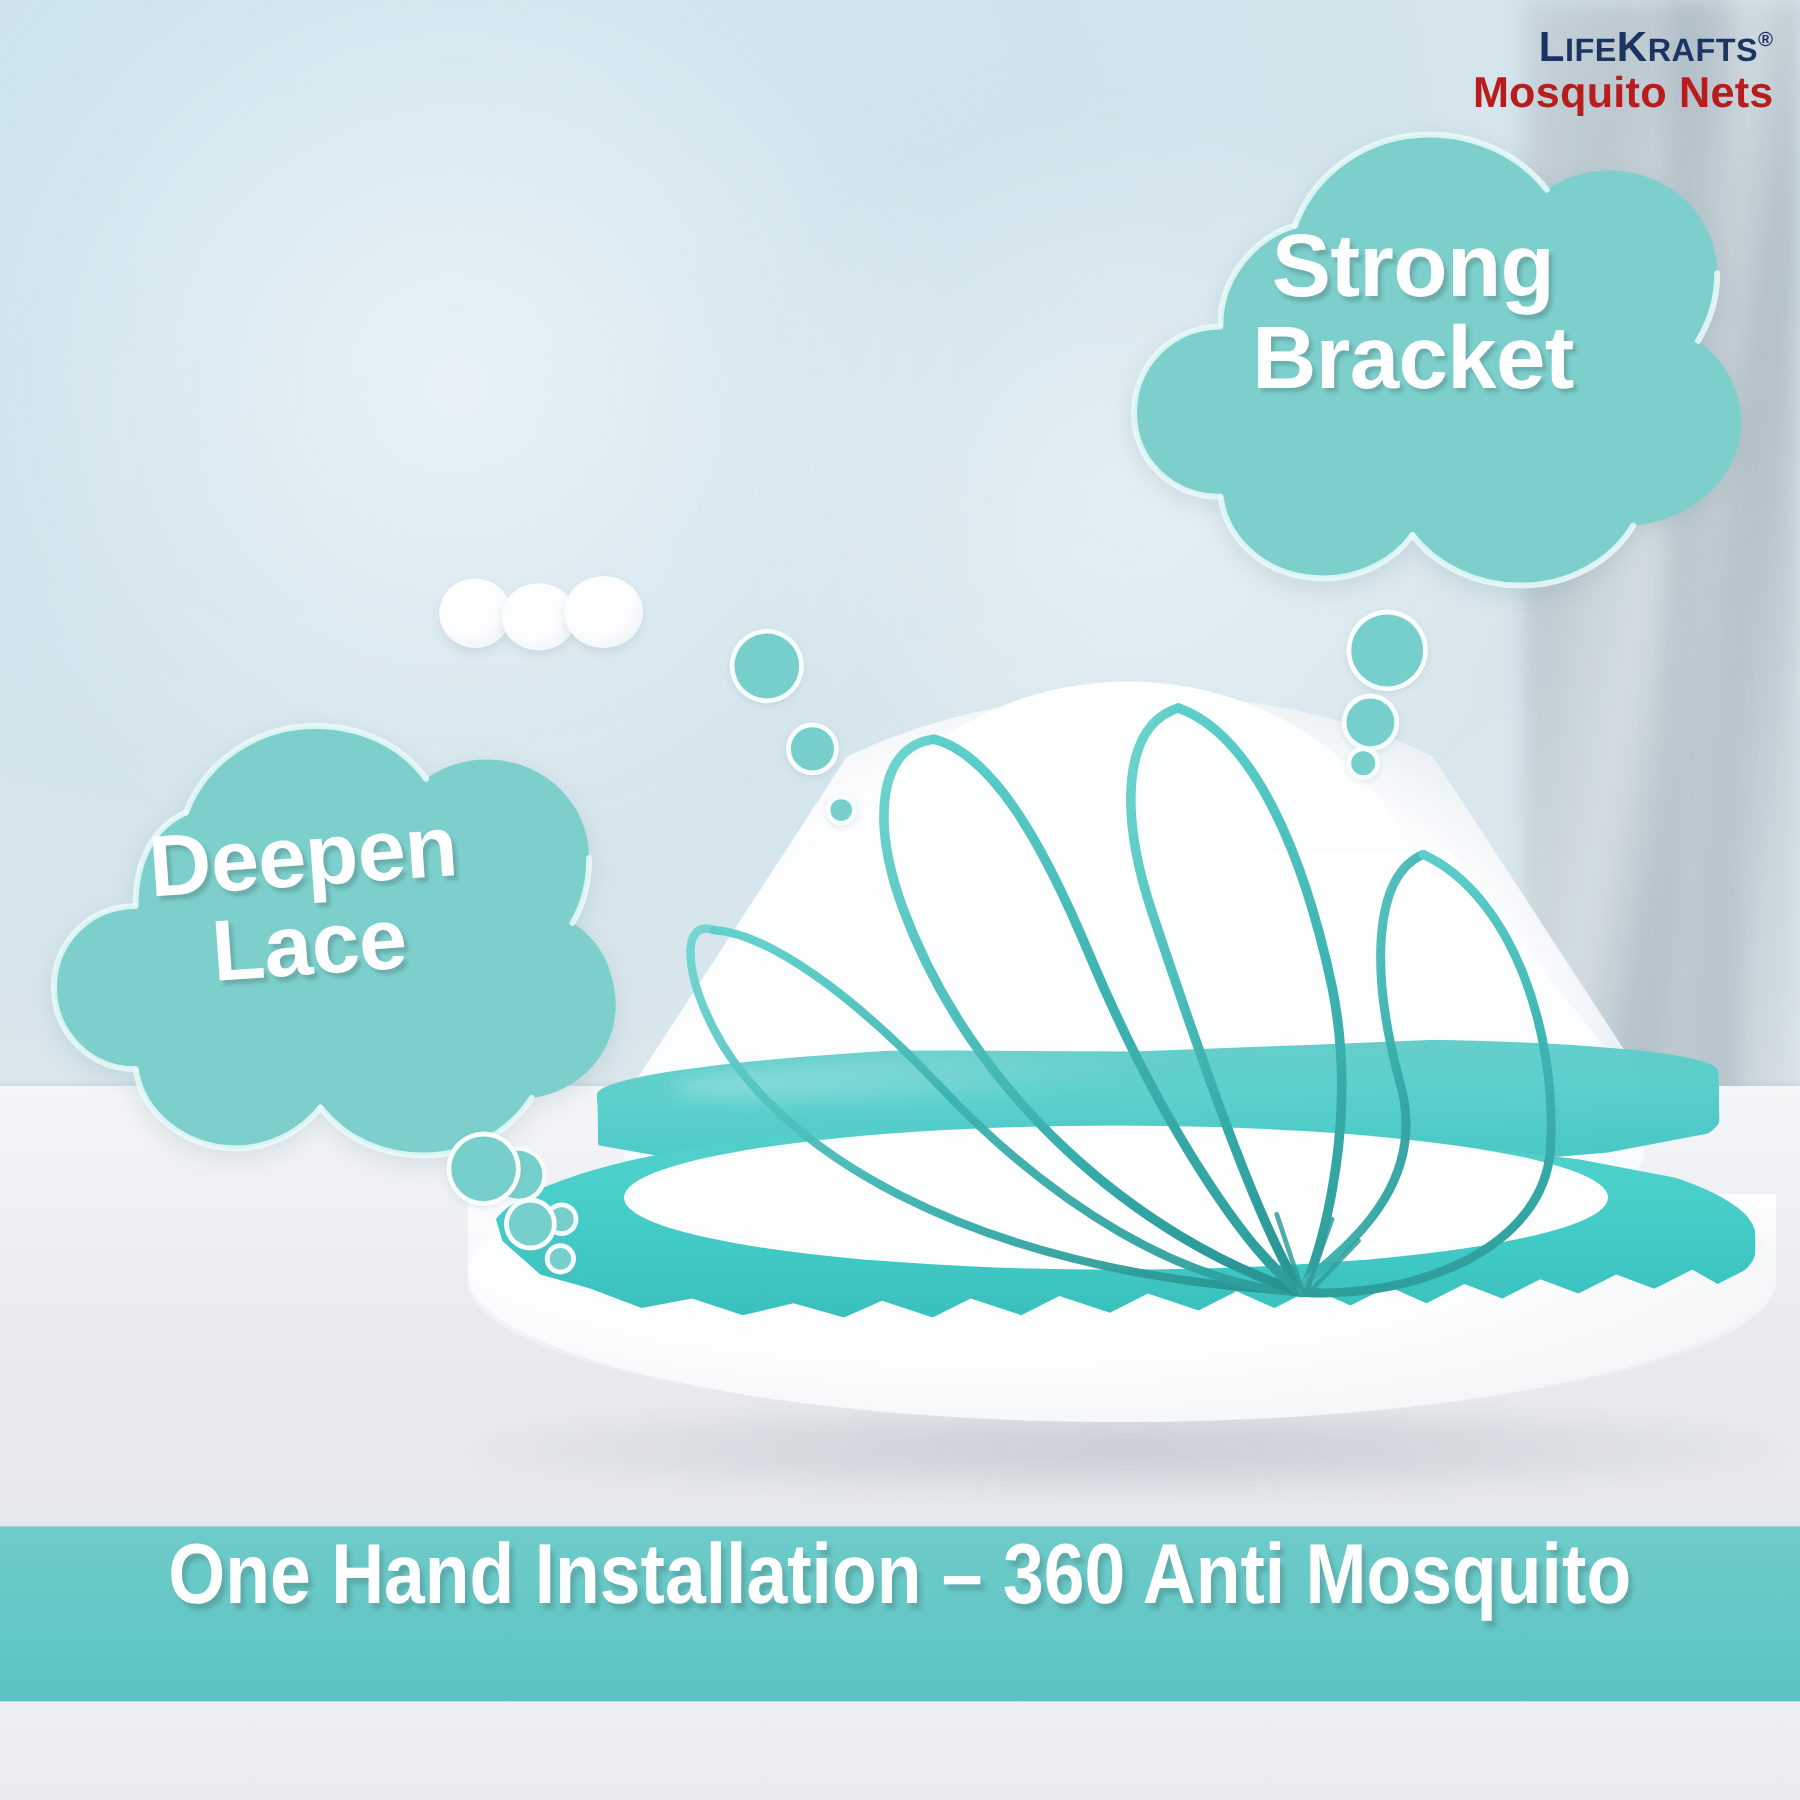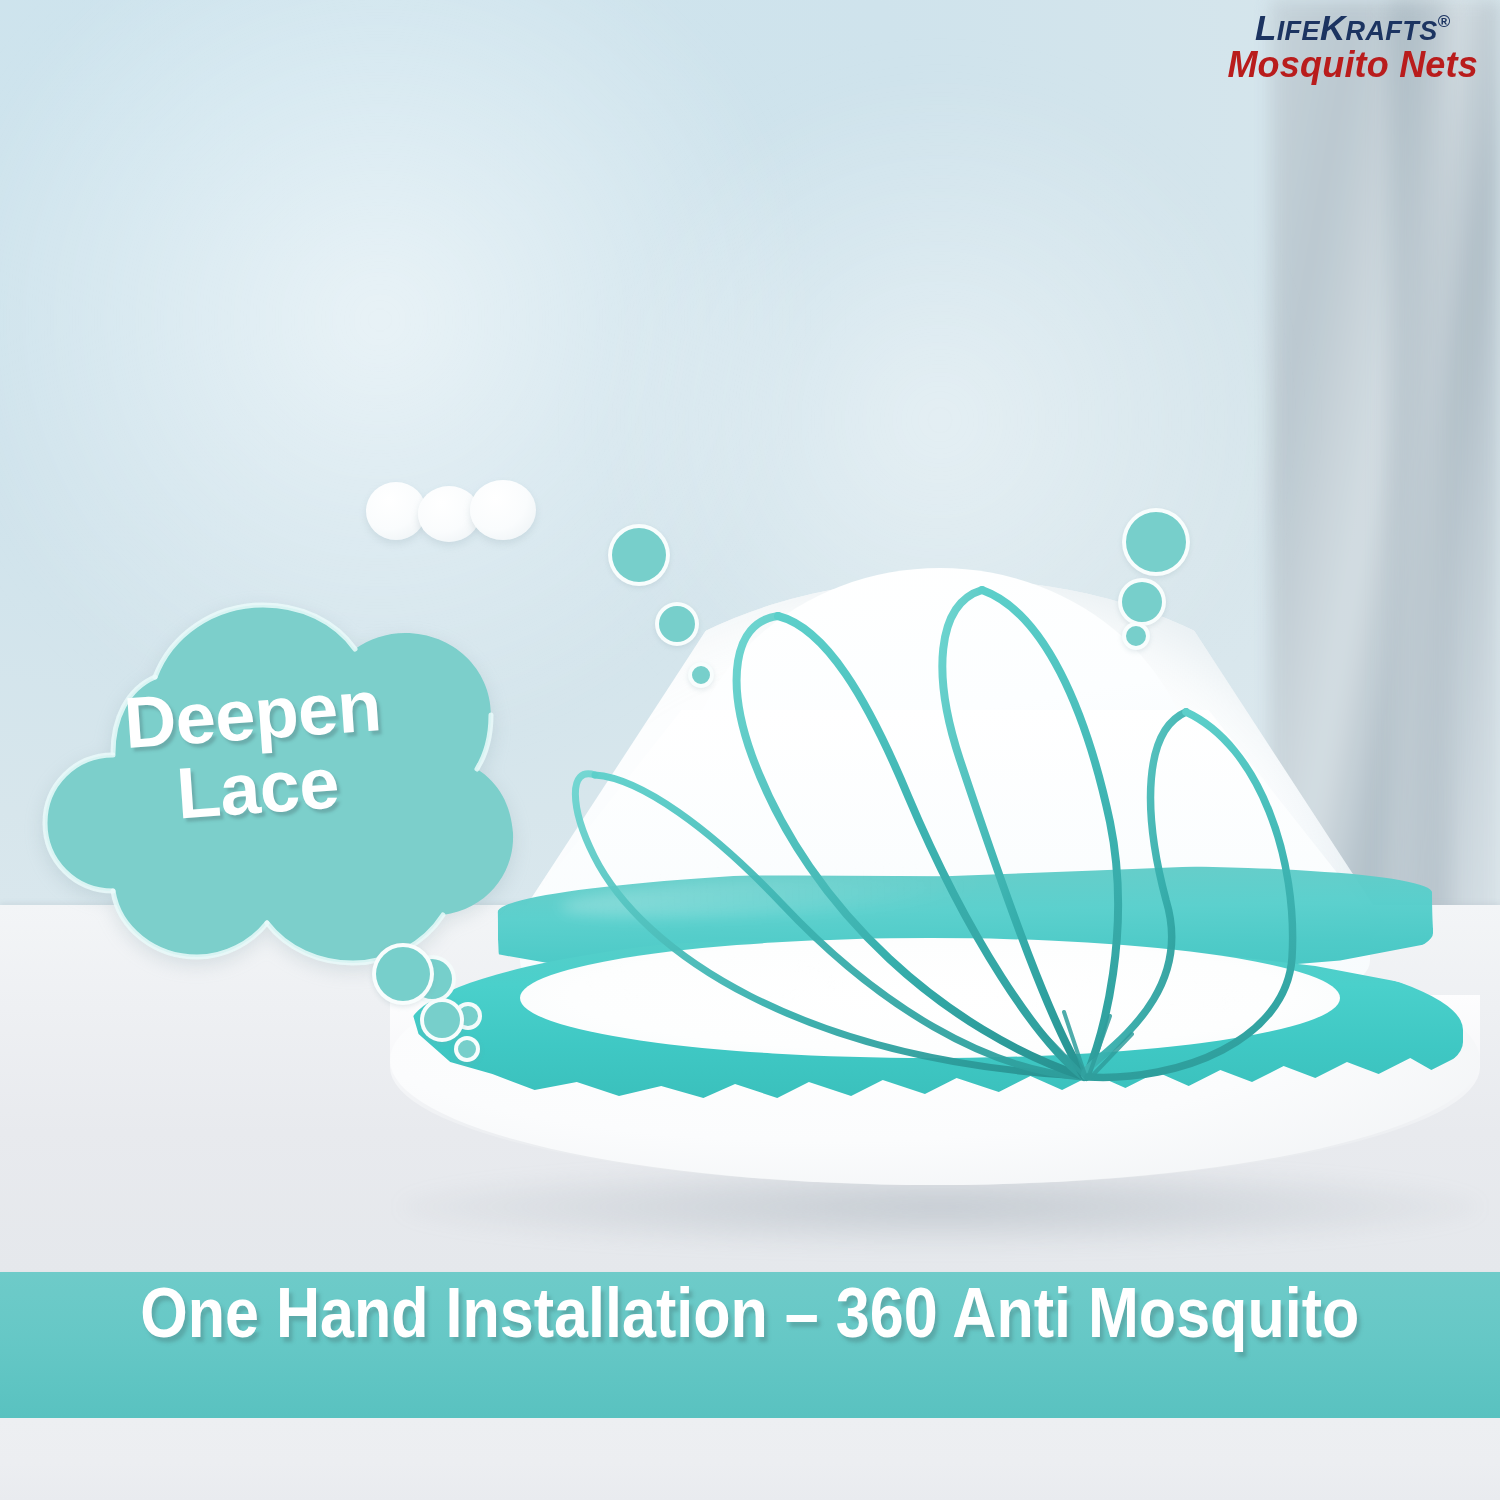--- a/index.html
+++ b/index.html
@@ -182,23 +182,22 @@
   .trail-dot{
     position:absolute;border-radius:50%;
     background:#77cfcb;
     border:4px solid rgba(255,255,255,.95);
     box-sizing:border-box;
     box-shadow:0 2px 5px rgba(130,160,170,.2);
   }
 
   
   #logo{
-    position:absolute;right:22px;top:10px;text-align:center;
+    position:absolute;right:22px;top:22px;text-align:right;
     user-select:none;
-    font-style:italic;
   }
   .logo-main{
     font-size:35px;font-weight:bold;color:#1c3461;
     letter-spacing:.4px;line-height:1;
     position:relative;display:inline-block;
   }
   .logo-main .lg{font-size:35px;}
   .logo-main .sm{font-size:27px;}
   .logo-reg{
     font-size:17px;vertical-align:super;color:#1c3461;font-weight:bold;
@@ -294,20 +293,42 @@
 
     <div class="prod-dot" style="left:28px;top:395px;width:48px;height:48px;"></div>
     <div class="prod-dot" style="left:74px;top:442px;width:28px;height:28px;"></div>
   </div>
 
 
   <div class="puff" style="left:366px;top:482px;width:60px;height:58px;"></div>
   <div class="puff" style="left:418px;top:486px;width:62px;height:56px;"></div>
   <div class="puff" style="left:470px;top:480px;width:66px;height:60px;"></div>
 
+  <div class="cloud" id="cloud-bracket">
+    <svg width="560" height="390" viewBox="0 0 560 390">
+      <g>
+        <path d="M112 160
+                 C72 160 40 192 40 232 C40 272 72 302 112 302
+                 C118 342 154 370 198 370 C228 370 256 356 272 334
+                 C292 360 326 376 362 376 C402 376 438 356 456 326
+                 C506 322 546 284 546 240 C546 212 532 188 510 172
+                 C520 156 526 136 526 116 C526 68 486 30 436 30
+                 C416 30 398 36 384 46 C362 18 326 0 286 0
+                 C234 0 190 32 174 76 C140 86 112 120 112 160 Z" fill="#7ccfcb"></path>
+        <path d="M112 160 C72 160 40 192 40 232 C40 272 72 302 112 302" fill="none" stroke="#eafafa" stroke-width="5" stroke-linecap="round" opacity=".85"></path>
+        <path d="M174 76 C140 86 112 120 112 158" fill="none" stroke="#eafafa" stroke-width="5" stroke-linecap="round" opacity=".85"></path>
+        <path d="M384 46 C362 18 326 0 286 0 C234 0 190 32 174 76" fill="none" stroke="#eafafa" stroke-width="5" stroke-linecap="round" opacity=".85"></path>
+        <path d="M510 172 C520 156 526 136 526 116" fill="none" stroke="#eafafa" stroke-width="5" stroke-linecap="round" opacity=".85"></path>
+        <path d="M456 326 C438 356 402 376 362 376 C326 376 292 360 272 334" fill="none" stroke="#eafafa" stroke-width="5" stroke-linecap="round" opacity=".85"></path>
+        <path d="M272 334 C256 356 228 370 198 370 C154 370 118 342 112 302" fill="none" stroke="#eafafa" stroke-width="5" stroke-linecap="round" opacity=".85"></path>
+      </g>
+    </svg>
+    <div class="cloud-text">Strong
+Bracket</div>
+  </div>
 
   <div class="cloud" id="cloud-lace">
     <svg width="500" height="380" viewBox="0 0 500 380">
       <g>
         <path d="M98 150
                  C60 150 30 180 30 218 C30 256 60 286 98 286
                  C104 324 140 352 182 352 C210 352 236 338 252 318
                  C272 344 304 358 338 358 C376 358 410 338 428 310
                  C472 304 500 268 498 228 C496 200 484 178 462 164
                  C472 148 476 128 476 110 C476 64 438 28 390 28

